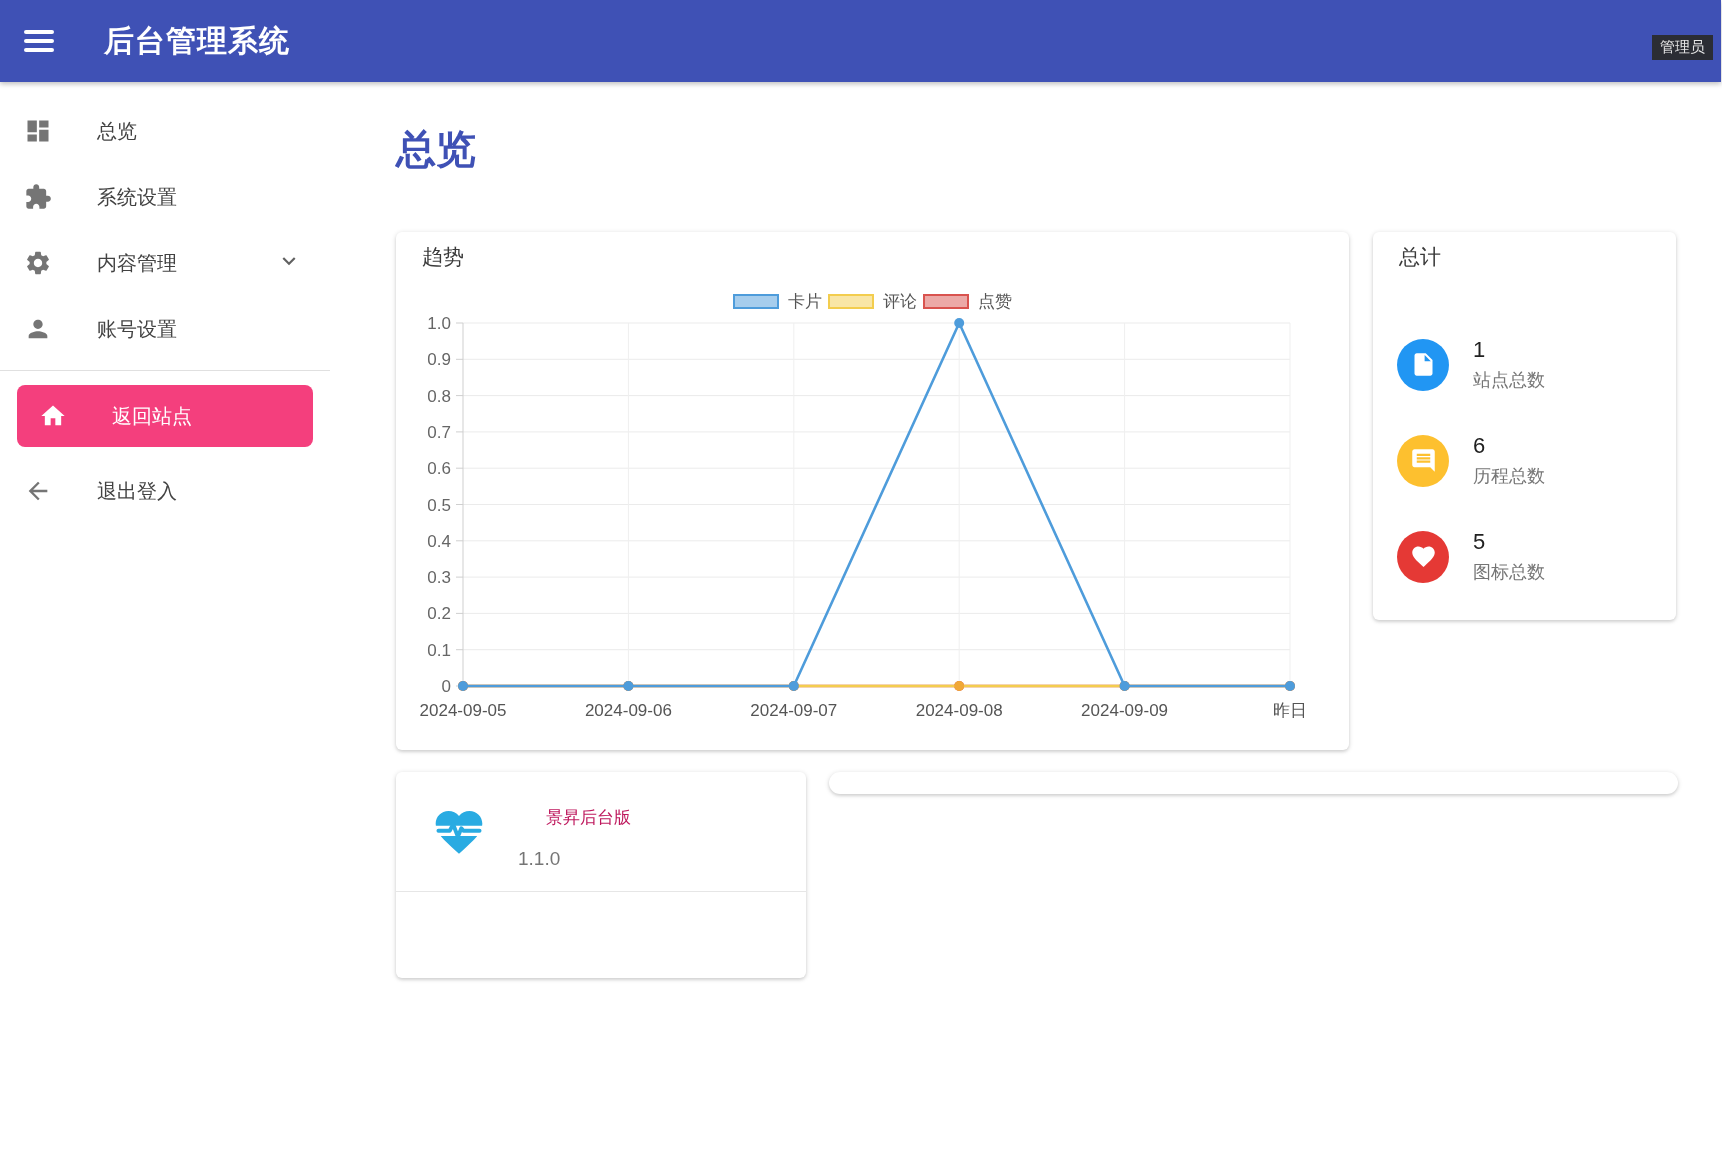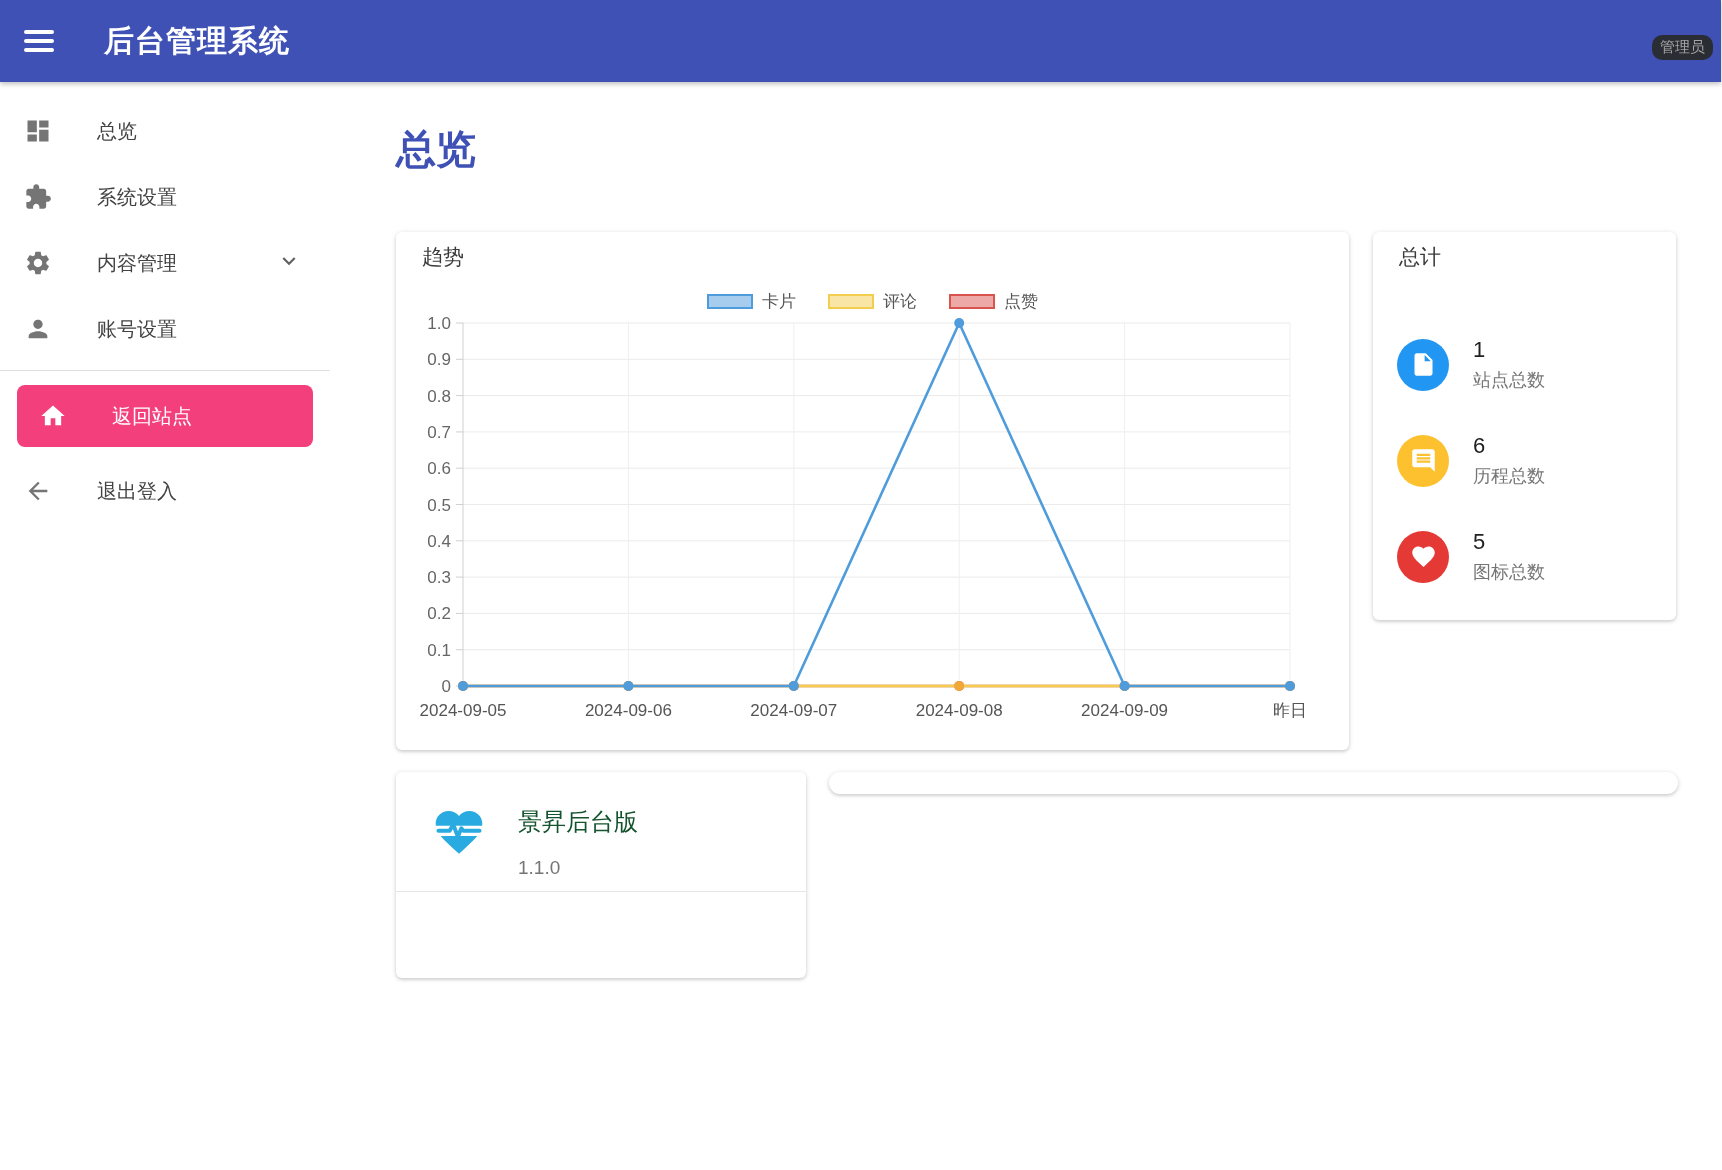--- a/index.html
+++ b/index.html
@@ -14,21 +14,21 @@
   .topbar {
     position:absolute; left:0; top:0; right:1px; height:82px;
     background:#3f51b5; display:flex; align-items:center;
     box-shadow:0 2px 5px rgba(0,0,0,.26); z-index:20;
   }
   .hamburger { margin-left:24px; width:34px; cursor:pointer; }
   .hamburger div { width:30px; height:4px; background:#fff; border-radius:2px; margin:5px 0; }
   .app-title { margin-left:46px; color:#fff; font-size:30px; font-weight:bold; letter-spacing:1px; }
   .admin-badge {
     position:absolute; right:8px; top:35px; background:rgba(42,42,42,.93);
-    color:#a3a3a3; font-size:15px; padding:4px 8px; border-radius:10px; line-height:1.1;
+    color:#e5e5e5; font-size:15px; padding:4px 8px; border-radius:0; line-height:1.1;
   }
   
   .sidebar { position:absolute; left:0; top:82px; width:330px; padding-top:16px; background:#fff; }
   .side-item {
     height:66px; display:flex; align-items:center; padding-left:24px;
     font-size:20px; color:#424242; cursor:pointer; position:relative;
   }
   .side-item svg { width:28px; height:28px; fill:#757575; flex:0 0 auto; }
   .side-label { margin-left:45px; }
   .chevron { position:absolute; right:28px; }
@@ -47,42 +47,42 @@
     font-size:40px; font-weight:bold; color:#3f51b5;
   }
   .card {
     position:absolute; background:#fff; border-radius:6px;
     box-shadow:0 1px 5px rgba(0,0,0,.16), 0 2px 3px rgba(0,0,0,.08);
   }
   .trend-card { left:396px; top:232px; width:953px; height:518px; }
   .card-title { position:absolute; left:26px; top:11px; font-size:21px; color:#3a3a3a; }
   .legend {
     position:absolute; left:0; right:0; top:58px;
-    display:flex; justify-content:center; align-items:center; gap:32px;
+    display:flex; justify-content:center; align-items:center; gap:6px;
   }
   .legend-item { display:flex; align-items:center; gap:9px; font-size:17px; color:#555; cursor:pointer; }
   .swatch { width:46px; height:15px; border:2px solid transparent; }
   #trend-svg { position:absolute; left:10px; top:78px; }
   
   .totals-card { left:1373px; top:232px; width:303px; height:388px; }
   .total-item { position:absolute; left:24px; display:flex; align-items:center; }
   .total-item .circle {
     width:52px; height:52px; border-radius:50%;
     display:flex; align-items:center; justify-content:center; flex:0 0 auto;
   }
   .total-item .circle svg { width:27px; height:27px; fill:#fff; }
   .total-text { margin-left:24px; }
   .total-num { font-size:22px; color:#212121; }
   .total-lbl { font-size:18px; color:#757575; margin-top:5px; }
   
   .app-card { left:396px; top:772px; width:410px; height:206px; }
   .app-head { position:absolute; left:32px; top:32px; display:flex; }
   .hb-icon svg { width:62px; height:56px; }
   .app-info { margin-left:28px; padding-top:2px; }
-  .app-name { font-size:24px; color:#14532d; }
+  .app-name { font-size:17px; color:#be185d;margin-left:28px; }
   .app-ver { font-size:19px; color:#757575; margin-top:19px; }
   .app-divider { position:absolute; left:0; right:0; top:119px; height:1px; background:#e6e6e6; }
   .app-home {
     position:absolute; left:0; right:0; top:120px; bottom:0;
     display:flex; align-items:center; padding-left:30px; cursor:pointer;
     border-radius:0 0 6px 6px;
   }
   .app-home svg { width:26px; height:26px; fill:#616161; }
   .app-home .side-label { margin-left:45px; font-size:21px; color:#424242; }
   

